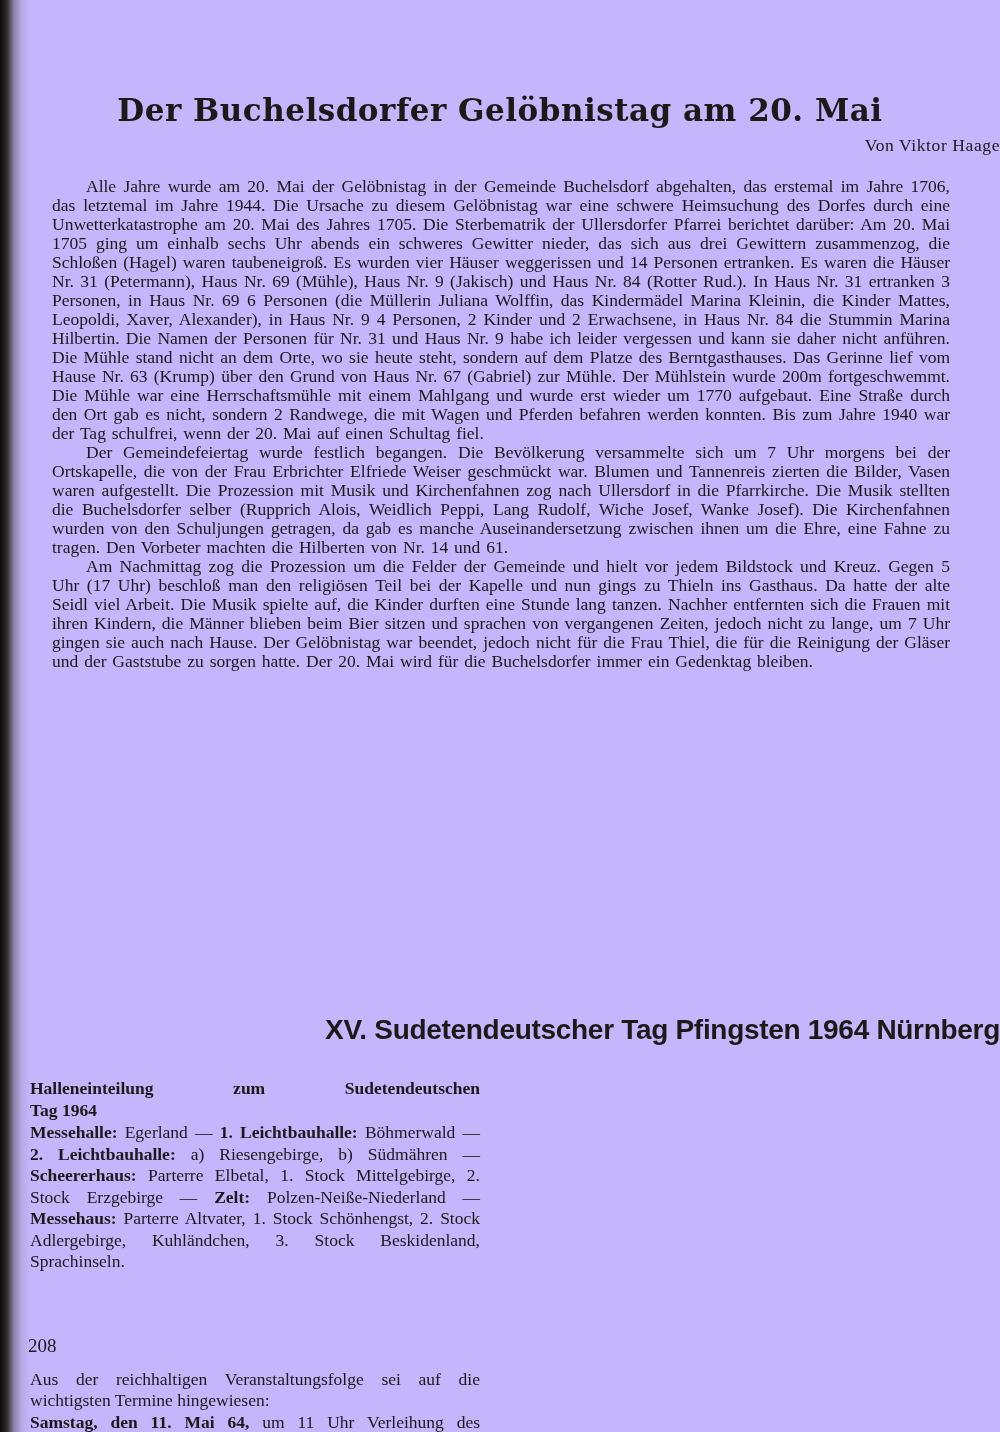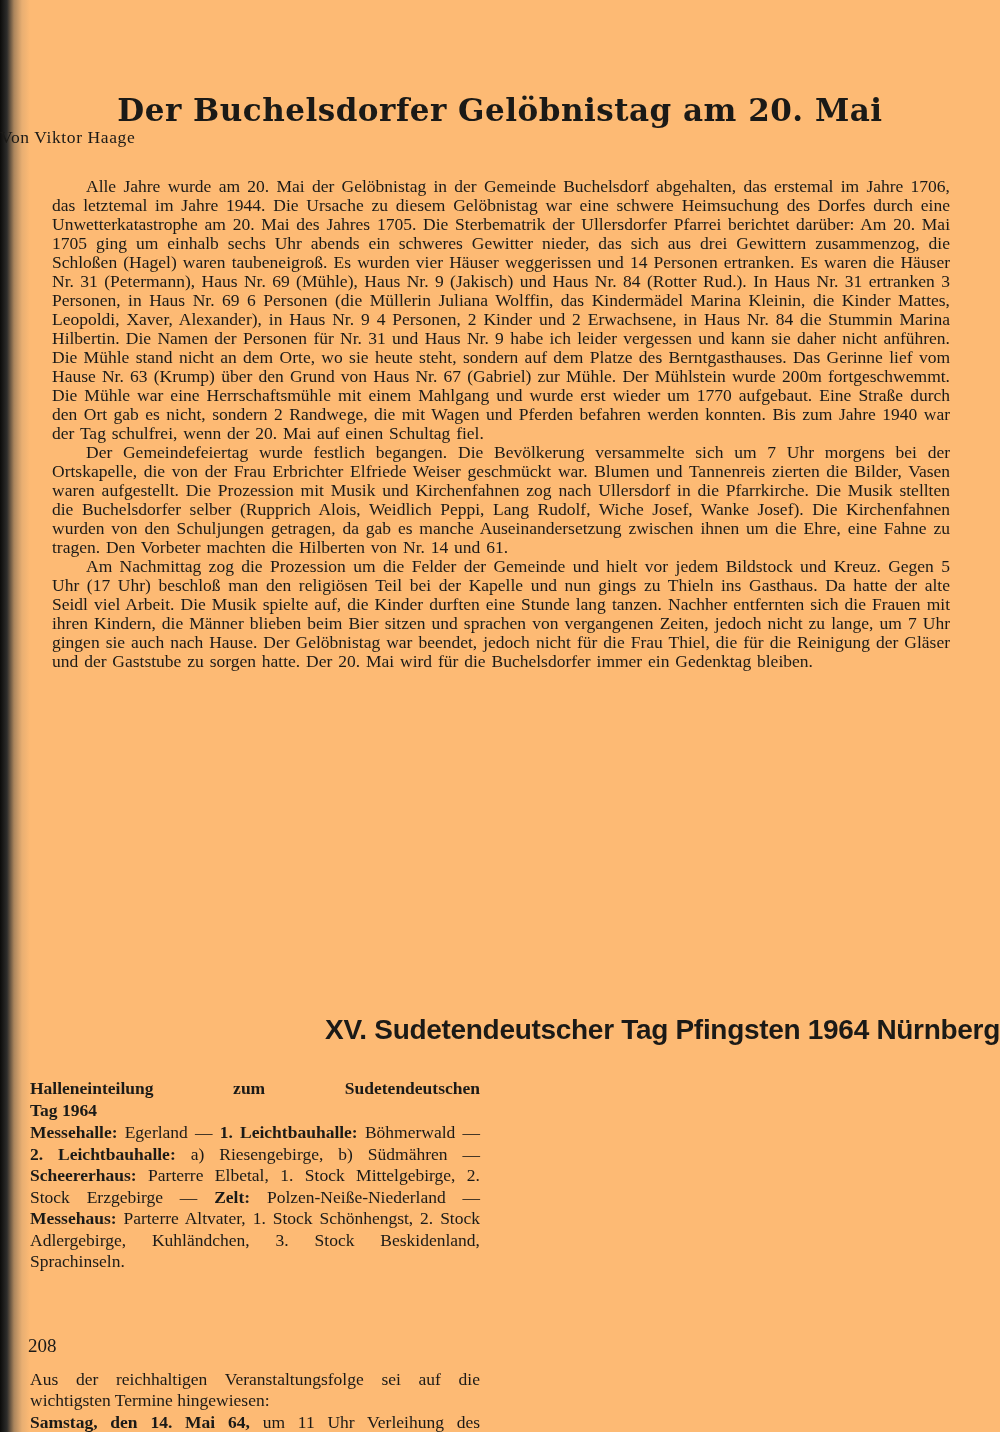--- a/index.html
+++ b/index.html
@@ -4,21 +4,21 @@
 <style>
   html, body {
     margin: 0;
     padding: 0;
     background: #e8e6e0;
   }
   .page {
     position: relative;
     width: 1000px;
     height: 1432px;
-    background: #fdba74;
+    background: #c4b5fd;
     color: #1b1a17;
     font-family: "Liberation Serif", serif;
     overflow: hidden;
   }
   
   .scan-edge {
     position: absolute;
     left: 0; top: 0; bottom: 0;
     width: 30px;
     background: linear-gradient(to right,
@@ -35,23 +35,23 @@
     width: 100%;
     margin: 0;
     text-align: center;
     font-family: "DejaVu Serif", serif;
     font-weight: bold;
     font-size: 31px;
     letter-spacing: 0.5px;
   }
   .byline {
     position: absolute;
-    top: 127px; left: 0;
+    top: 135px; left: 0;
     width: 100%;
-    text-align: left;
+    text-align: right;
     font-size: 17.5px;
     letter-spacing: 0.6px;
   }
   .body1 {
     position: absolute;
     top: 177px;
     left: 52px;
     width: 898px;
     font-size: 17.5px;
     line-height: 19px;
@@ -139,20 +139,20 @@
     <div class="col">
       <div class="col-heading">
         <div class="justify-line">Halleneinteilung zum Sudetendeutschen</div>
         <div>Tag 1964</div>
       </div>
       <p class="col-body"><span class="bold">Messehalle:</span><span> Egerland — </span><span class="bold">1. Leichtbauhalle:</span><span> Böhmerwald — </span><span class="bold">2. Leichtbauhalle:</span><span> a) Riesengebirge, b) Südmähren — </span><span class="bold">Scheererhaus:</span><span> Parterre Elbetal, 1. Stock Mittelgebirge, 2. Stock Erzgebirge — </span><span class="bold">Zelt:</span><span> Polzen-Neiße-Niederland — </span><span class="bold">Messehaus:</span><span> Parterre Altvater, 1. Stock Schönhengst, 2. Stock Adlergebirge, Kuhländchen, 3. Stock Beskidenland, Sprachinseln.</span></p>
     </div>
 
     <div class="col">
       <p class="col-body intro">Aus der reichhaltigen Veranstaltungsfolge sei auf die wichtigsten Termine hingewiesen:</p>
-      <p class="col-body"><span class="bold">Samstag, den 14. Mai 64,</span><span> um 11 Uhr Verleihung des „Europäischen Karls-Preises“ der Sudetend. Landsmannschaft durch den Sprecher, Bundesminister Dr. Ing. Hans Christoph Seebohm; ab 13 Uhr großes Heimattreffen am Festgelände; ab 14 Uhr Jugendnachmittag im Stadion; um 20 Uhr Volkstumsabend der Sudetend. Jugend im</span></p>
+      <p class="col-body"><span class="bold">Samstag, den 11. Mai 64,</span><span> um 11 Uhr Verleihung des „Europäischen Karls-Preises“ der Sudetend. Landsmannschaft durch den Sprecher, Bundesminister Dr. Ing. Hans Christoph Seebohm; ab 13 Uhr großes Heimattreffen am Festgelände; ab 14 Uhr Jugendnachmittag im Stadion; um 20 Uhr Volkstumsabend der Sudetend. Jugend im</span></p>
     </div>
 
   </div>
 
   <div class="page-number">208</div>
 
 </div>
 
 </body></html>

